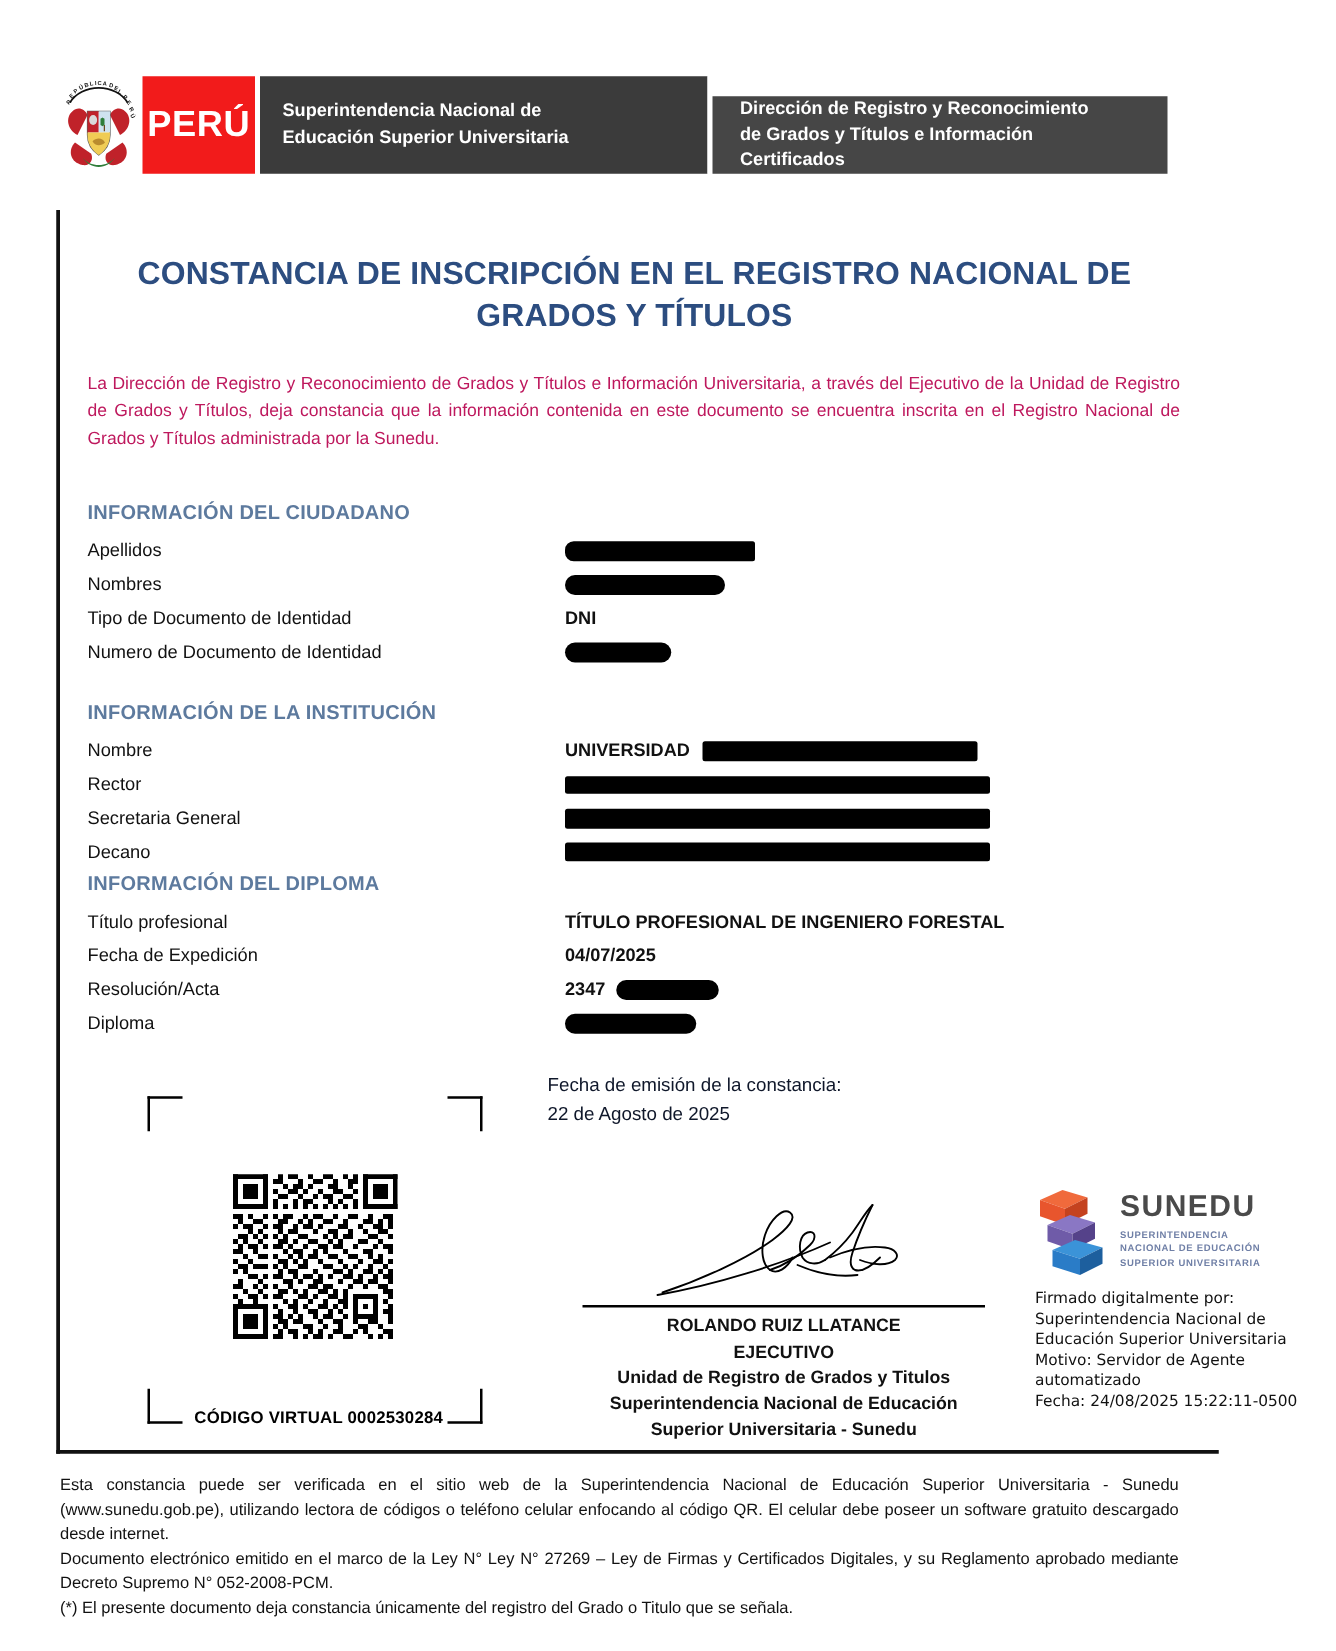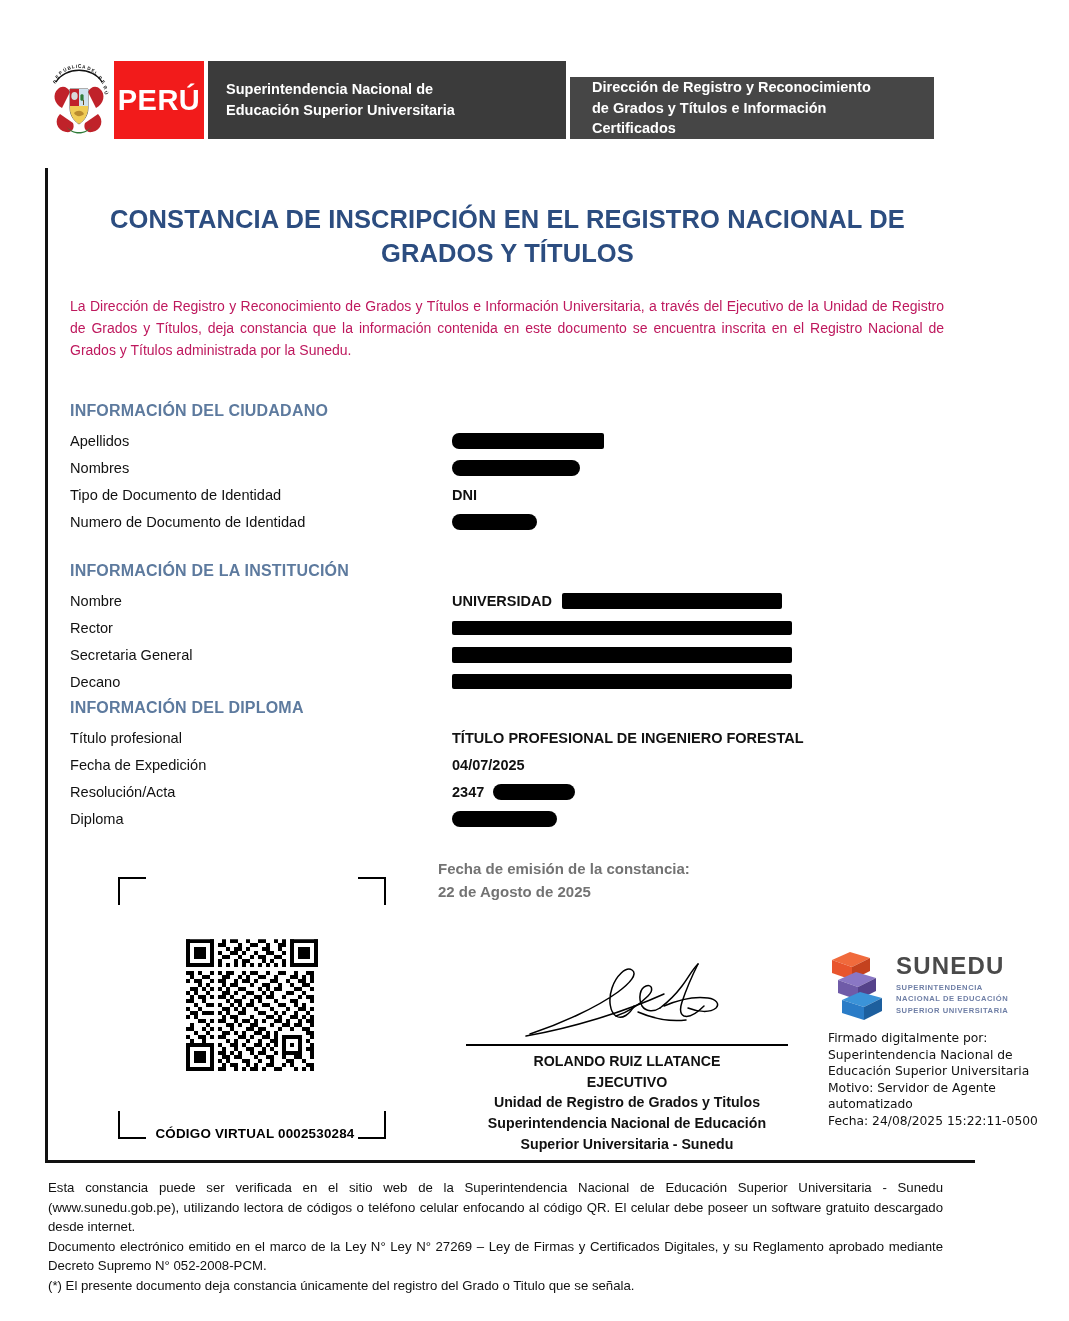--- a/index.html
+++ b/index.html
@@ -148,23 +148,23 @@
     vertical-align: middle;
   }
   .redact.sq { border-radius: 2px; }
 
   
   .emission {
     position: absolute;
     left: 438px;
     top: 858px;
     font-size: 15px;
-    font-weight: bold;
+    font-weight: normal;
     line-height: 1.52;
-    color: #737373;
+    color: #0f172a;
   }
 
   
   .qr-wrap {
     position: absolute;
     left: 118px;
     top: 877px;
     width: 268px;
     height: 262px;
   }

